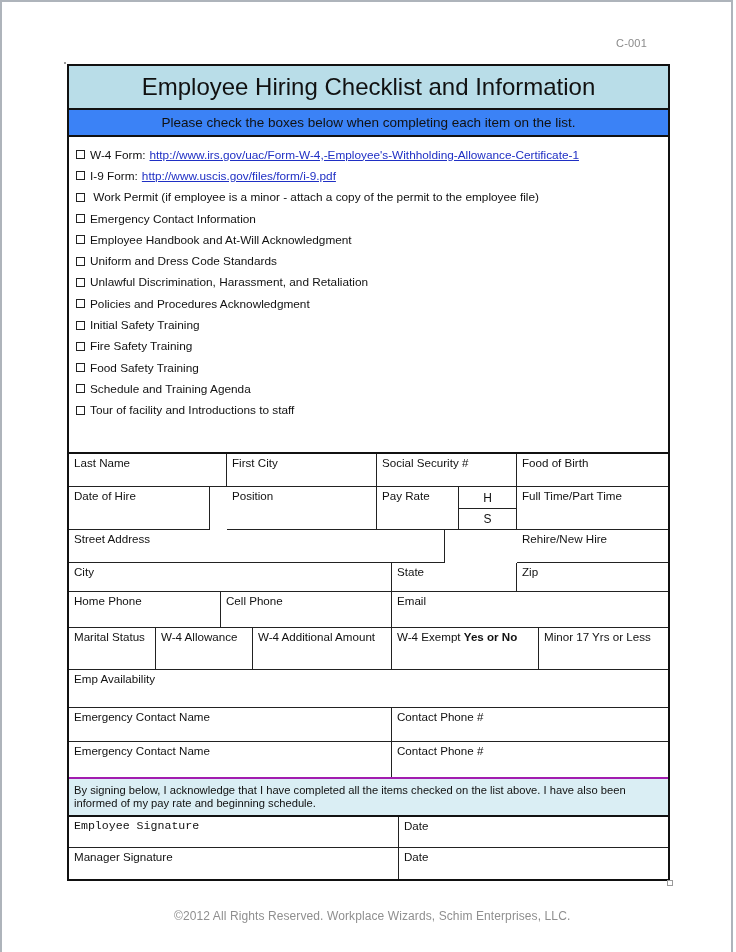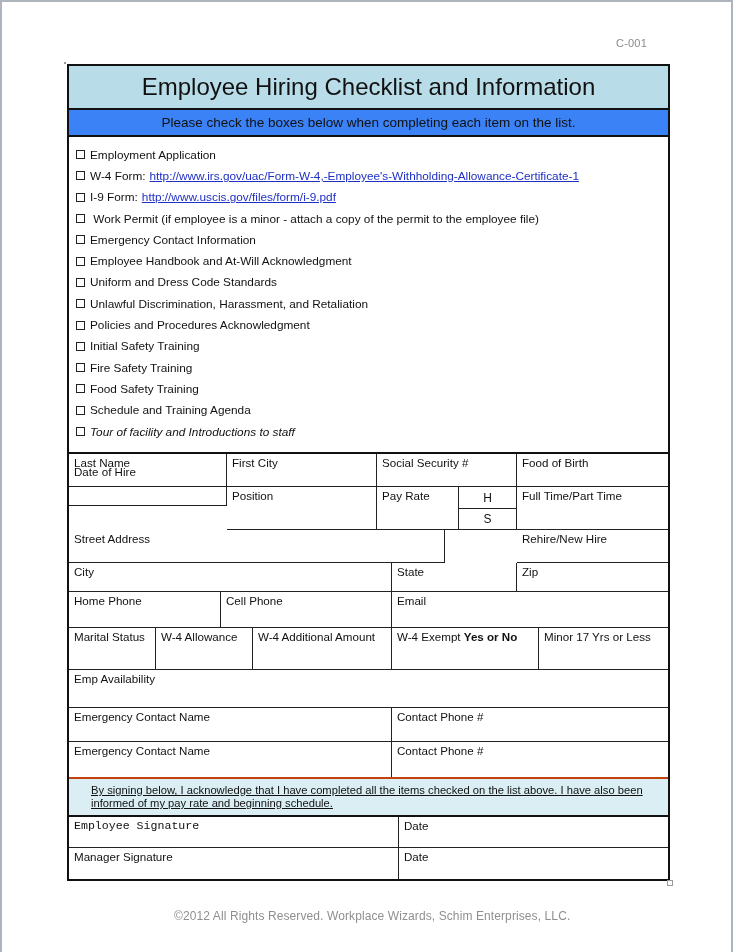--- a/index.html
+++ b/index.html
@@ -15,42 +15,38 @@
   .subtitle-row { left:0; top:44px; width:599px; height:27px; background:#3b82f6; border-bottom:2px solid #111;
          display:flex; align-items:center; justify-content:center; font-size:13.5px; color:#111; }
   .checklist { left:0; top:71px; width:599px; height:317px; border-bottom:2px solid #111; padding:7px 0 0 7px; }
   .check-item { height:21.3px; font-size:11.8px; display:flex; align-items:center; white-space:nowrap; }
   .box { display:inline-block; width:7px; height:7px; border:1px solid #222; margin-right:5px; flex:none; }
   .link { color:#1f2fc4; text-decoration:underline; margin-left:4px; }
   .cell { position:absolute; box-sizing:border-box; border-right:1px solid #222; border-bottom:1px solid #222;
          font-size:11.6px; padding:2px 5px; color:#111; }
   .cell.nr { border-right:none; }
   .cell.center { display:flex; align-items:center; justify-content:center; padding:0; font-size:12px; }
-  .ack { background:#daeef4; font-size:11.2px; line-height:13px; padding:5px 22px; border-bottom:2px solid #111; border-top:2px solid #c2410c;text-decoration:underline; }
+  .ack { background:#daeef4; font-size:11.2px; line-height:13px; padding:5px 5px; border-bottom:2px solid #111; border-top:2px solid #a21caf; }
   .bold { font-weight:bold; }
   .footer { position:absolute; left:174px; top:909px; font-size:12px; color:#8f8f8f; letter-spacing:0.1px; }
   .resize-handle { position:absolute; left:667px; top:880px; width:4px; height:4px; border:1px solid #999; background:#fff; }
   .anchor-mark { position:absolute; left:64px; top:62px; width:2px; height:2px; background:#999; }
 </style>
 </head>
 <body>
 
 <div class="page-frame"></div>
 <div class="doc-id">C-001</div>
 <div class="anchor-mark"></div>
 
 <div class="abs outer">
   <div class="abs title-row">Employee Hiring Checklist and Information</div>
   <div class="abs subtitle-row">Please check the boxes below when completing each item on the list.</div>
 
   <div class="abs checklist" id="checklist">
-      <div class="check-item">
-        <span class="box"></span>
-        <span style="white-space: pre;">Employment Application</span>
-      </div>
       <div class="check-item">
         <span class="box"></span>
         <span style="white-space: pre;">W-4 Form:</span>
         <span class="link">http://www.irs.gov/uac/Form-W-4,-Employee's-Withholding-Allowance-Certificate-1</span>
       </div>
       <div class="check-item">
         <span class="box"></span>
         <span style="white-space: pre;">I-9 Form:</span>
         <span class="link">http://www.uscis.gov/files/form/i-9.pdf</span>
       </div>
@@ -89,30 +85,30 @@
       <div class="check-item">
         <span class="box"></span>
         <span style="white-space: pre;">Food Safety Training</span>
       </div>
       <div class="check-item">
         <span class="box"></span>
         <span style="white-space: pre;">Schedule and Training Agenda</span>
       </div>
       <div class="check-item">
         <span class="box"></span>
-        <span style="white-space: pre; font-style: italic;">Tour of facility and Introductions to staff</span>
+        <span style="white-space: pre;">Tour of facility and Introductions to staff</span>
       </div>
     </div>
 
   <div class="cell" style="left:0;top:388px;width:158px;height:33px;"><span>Last Name</span></div>
   <div class="cell" style="left:158px;top:388px;width:150px;height:33px;"><span>First City</span></div>
   <div class="cell" style="left:308px;top:388px;width:140px;height:33px;"><span>Social Security #</span></div>
   <div class="cell nr" style="left:448px;top:388px;width:151px;height:33px;"><span>Food of Birth</span></div>
 
-  <div class="cell" style="left:0;top:397px;width:158px;height:43px;"><span class="bold" style="font-weight:normal">Date of Hire</span></div>
+  <div class="cell" style="left:0;top:421px;width:141px;height:43px;"><span class="bold" style="font-weight:normal">Date of Hire</span></div>
   <div class="cell" style="left:158px;top:421px;width:150px;height:43px;"><span>Position</span></div>
   <div class="cell" style="left:308px;top:421px;width:82px;height:43px;"><span>Pay Rate</span></div>
   <div class="cell center" style="left:390px;top:421px;width:58px;height:22px;">
       <span>H</span>
     </div>
   <div class="cell center" style="left:390px;top:443px;width:58px;height:21px;">
       <span>S</span>
     </div>
   <div class="cell nr" style="left:448px;top:421px;width:151px;height:43px;"><span>Full Time/Part Time</span></div>
 

